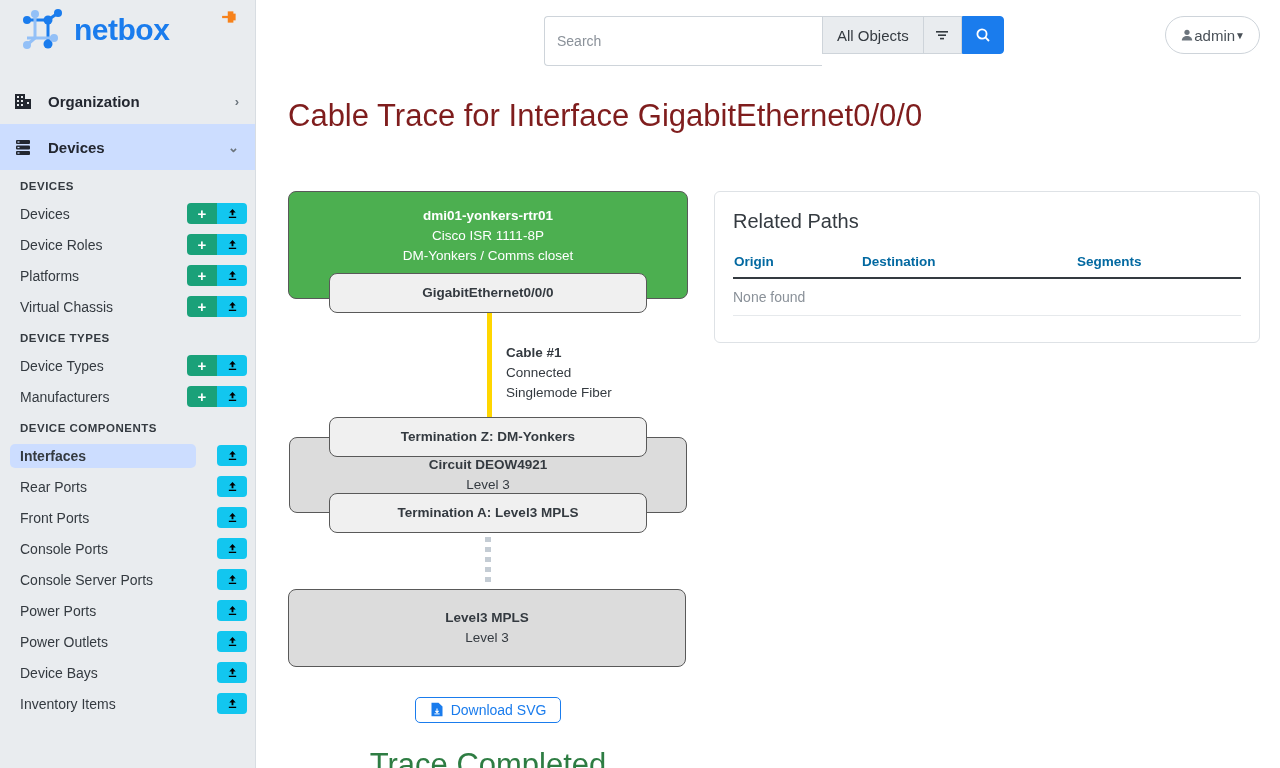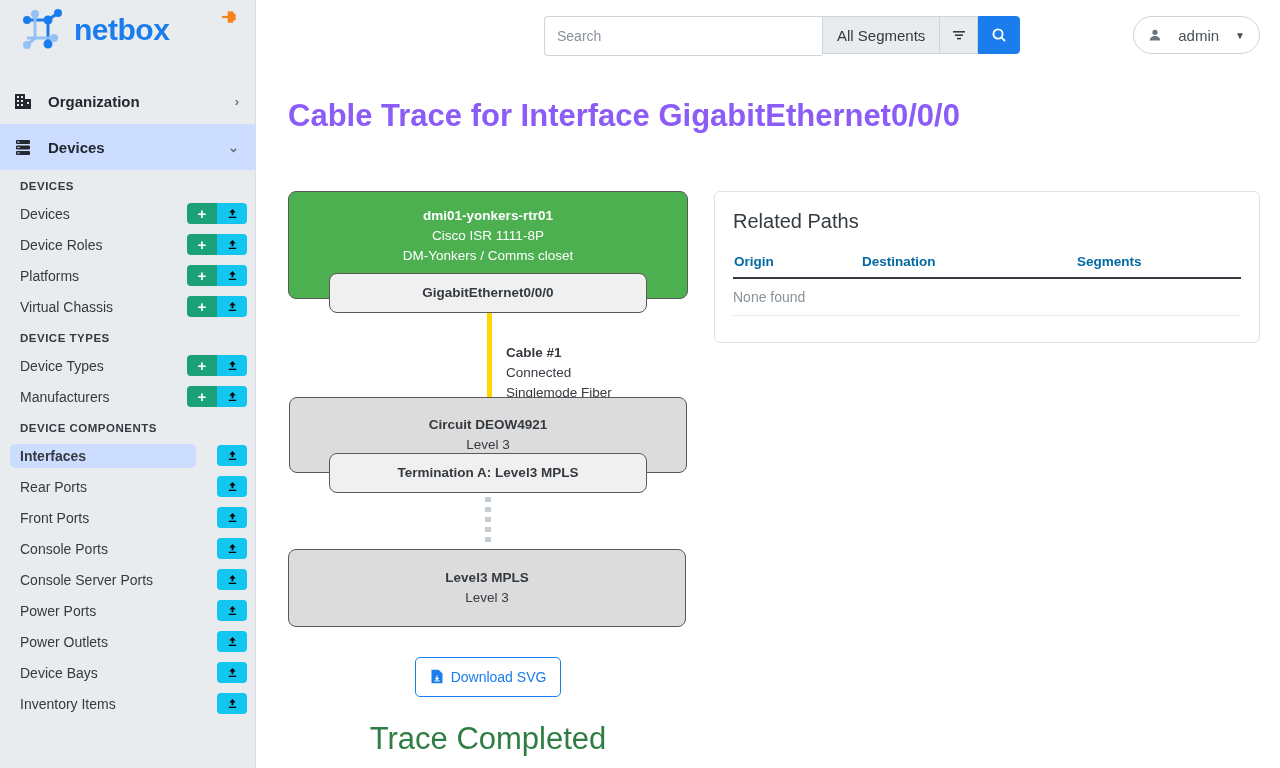--- a/index.html
+++ b/index.html
@@ -75,21 +75,21 @@
   .main { flex: 1 1 auto; height: 768px; overflow: hidden; background:#fff; }
   .topbar {
     height: 70px; display: flex; align-items: center;
     padding: 0 20px;
   }
   .search-wrap {
     display: flex; align-items: stretch; height: 38px;
     margin: 0 auto 0 268px;
   }
   .search-input {
-    width: 278px; height: 40px;
+    width: 278px; height: 50px;
     border: 1px solid #ced4da; border-right: none;
     border-radius: 4px 0 0 4px;
     padding: 0 12px; font-size: 14px; color: #343a40;
     background: #fff; outline: none;
     font-family: "Liberation Sans", sans-serif;
   }
   .search-input::placeholder { color: #8a9199; }
   .obj-select {
     display: flex; align-items: center; padding: 0 14px;
     background: #e9ecef; border: 1px solid #ced4da;
@@ -99,28 +99,28 @@
     display: flex; align-items: center; justify-content: center;
     width: 38px; background: #e9ecef;
     border: 1px solid #ced4da; border-left: none; cursor: pointer;
   }
   .search-btn {
     display: flex; align-items: center; justify-content: center;
     width: 42px; background: #1a7ced; border: 1px solid #1a7ced;
     border-radius: 0 4px 4px 0; cursor: pointer;
   }
   .user-menu {
-    margin-left: auto; display: flex; align-items: center; gap: 16px;
+    margin-left: auto; display: flex; align-items: center; gap: 0;
     height: 38px; padding: 0 14px;
     border: 1px solid #ced4da; border-radius: 19px;
     font-size: 15px; color: #495057; cursor: pointer; background:#fff;
   }
 
   .page-title {
-    font-size: 31px; font-weight: 700; color: #8b5cf6;
+    font-size: 31px; font-weight: 400; color: #7f1d1d;
     padding: 6px 0 0 32px; line-height: 1.2;
   }
 
   .content { display: flex; padding: 36px 20px 0 32px; gap: 26px; }
   .trace-col { width: 400px; flex: none; }
   .node-device {
     background: #4caf50; border: 1px solid #595959; border-radius: 8px;
     color: #fff; text-align: center; padding: 14px 10px 30px;
     height: 108px;
   }
@@ -174,21 +174,21 @@
     justify-content: center;
   }
   .node-provider .p1 { font-size: 13.5px; font-weight: 700; line-height: 20px; }
   .node-provider .p2 { font-size: 13.5px; font-weight: 400; line-height: 20px; }
 
   .dl-wrap { text-align: center; margin-top: 30px; }
   .dl-btn {
     display: inline-flex; align-items: center; gap: 7px;
     border: 1px solid #1a7ced; border-radius: 5px;
     color: #1a7ced; background: #fff;
-    font-size: 14px; padding: 11px 14px; cursor: pointer;
+    font-size: 14px; padding: 4px 14px; cursor: pointer;
     font-family: "Liberation Sans", sans-serif;
   }
   .trace-status {
     text-align: center; margin-top: 24px;
     font-size: 31px; color: #2e7d43; font-weight: 400;
   }
 
   
   .card {
     flex: 1 1 auto; max-width: 568px;
@@ -452,21 +452,21 @@
         </span>
       </span>
     </div>
   </aside>
 
   <section class="main">
 
     <div class="topbar">
       <div class="search-wrap">
         <input class="search-input" type="text" value="" placeholder="Search" style="">
-        <div class="obj-select">All Segments</div>
+        <div class="obj-select">All Objects</div>
         <div class="filter-btn">
           <svg width="16" height="16" viewBox="0 0 16 16">
             <rect x="2" y="4" width="12" height="1.6" fill="#343a40"></rect>
             <rect x="4" y="7.4" width="8" height="1.6" fill="#343a40"></rect>
             <rect x="6" y="10.8" width="4" height="1.6" fill="#343a40"></rect>
           </svg>
         </div>
         <div class="search-btn">
           <svg width="16" height="16" viewBox="0 0 16 16">
             <circle cx="7" cy="7" r="4.6" fill="none" stroke="#fff" stroke-width="1.8"></circle>
@@ -501,20 +501,21 @@
         <div class="cable-seg">
           <div class="cable-line"></div>
           <div class="cable-info">
             <div class="ct">Cable #1</div>
             <div>Connected</div>
             <div>Singlemode Fiber</div>
           </div>
         </div>
 
         <div class="circuit-stack">
+          <div class="term-box">Termination Z: DM-Yonkers</div>
           <div class="circuit-box">
             <div class="c1">Circuit DEOW4921</div>
             <div class="c2">Level 3</div>
           </div>
           <div class="term-box">Termination A: Level3 MPLS</div>
         </div>
 
         <div class="dots-seg">
           <div class="dots-line"></div>
         </div>

